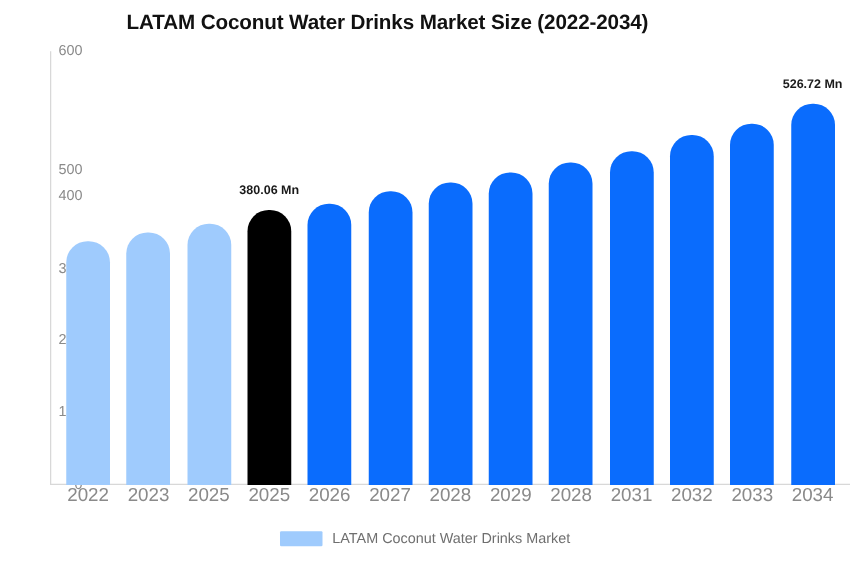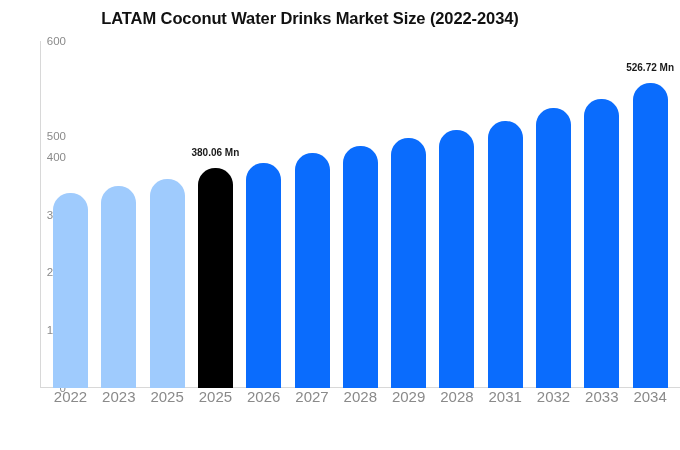--- a/index.html
+++ b/index.html
@@ -153,14 +153,18 @@
         <div class="x-tick" style="left: 513.5px;">2032</div>
         <div class="x-tick" style="left: 561.8px;">2033</div>
         <div class="x-tick" style="left: 610.1px;">2034</div>
       </div>
     <div id="annotations">
         <div class="bar-label" style="left: 175.4px; top: 106.199px;">380.06 Mn</div>
         <div class="bar-label" style="left: 610.1px; top: 21.3803px;">526.72 Mn</div>
       </div>
   </div>
 
+  <div class="legend">
+    <span class="legend-swatch" id="legend-swatch" style="background: rgb(159, 203, 253);"></span>
+    <span class="legend-label">LATAM Coconut Water Drinks Market</span>
+  </div>
 
 </div>
 
 </body></html>

